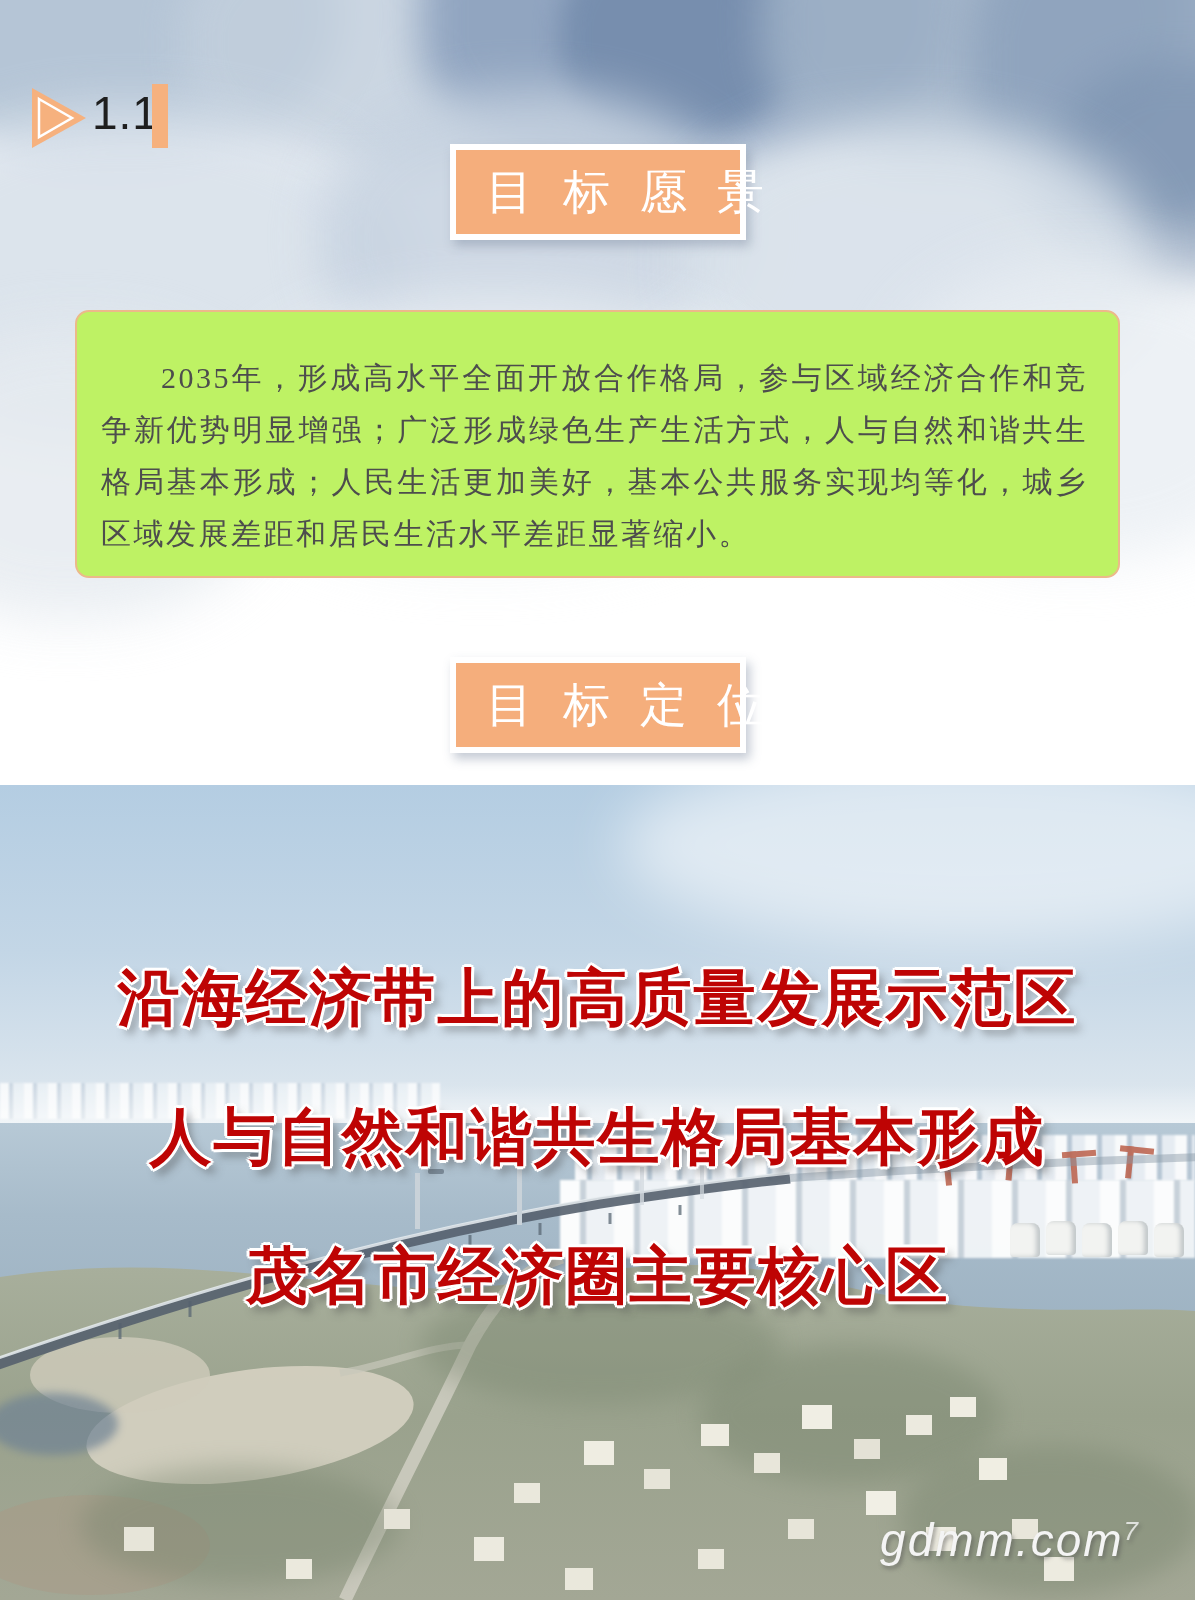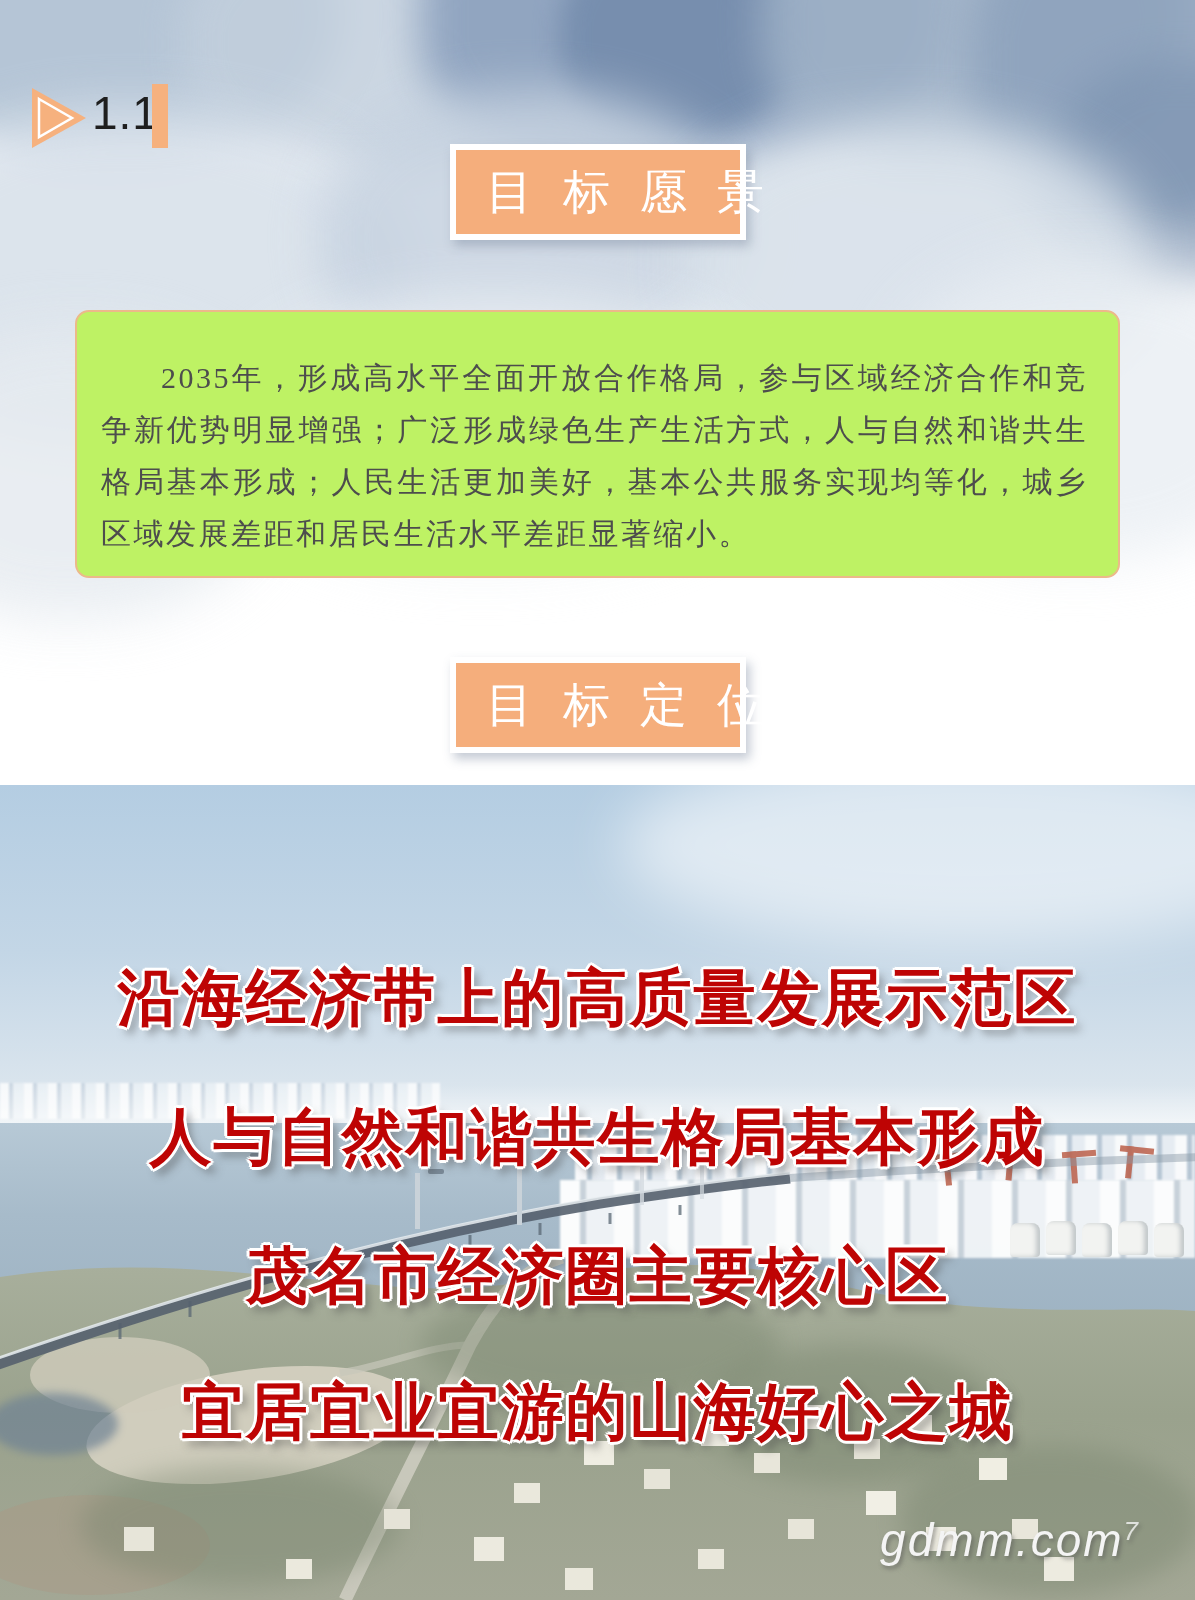--- a/index.html
+++ b/index.html
@@ -188,18 +188,17 @@
       <path d="M790 393 C 950 382 1080 376 1205 372" stroke="#8797a4" stroke-width="8" fill="none" opacity="0.45"></path>
       <rect x="415" y="388" width="5" height="56" fill="#c9d2d9"></rect>
       <rect x="517" y="380" width="5" height="60" fill="#c9d2d9"></rect>
       <rect x="640" y="382" width="4" height="38" fill="#d4dbe1" opacity="0.8"></rect>
       <rect x="700" y="378" width="4" height="36" fill="#d4dbe1" opacity="0.7"></rect>
     </svg>
 
     <div class="city-line l1">沿海经济带上的高质量发展示范区</div>
     <div class="city-line l2">人与自然和谐共生格局基本形成</div>
     <div class="city-line l3">茂名市经济圈主要核心区</div>
-    <div class="city-line l4">宜居宜业宜游的山海好心之城</div>
 
     <div class="abs watermark"><span>gdmm.com</span><sup>7</sup></div>
   </div>
 
 </div>
 
 </body></html>

